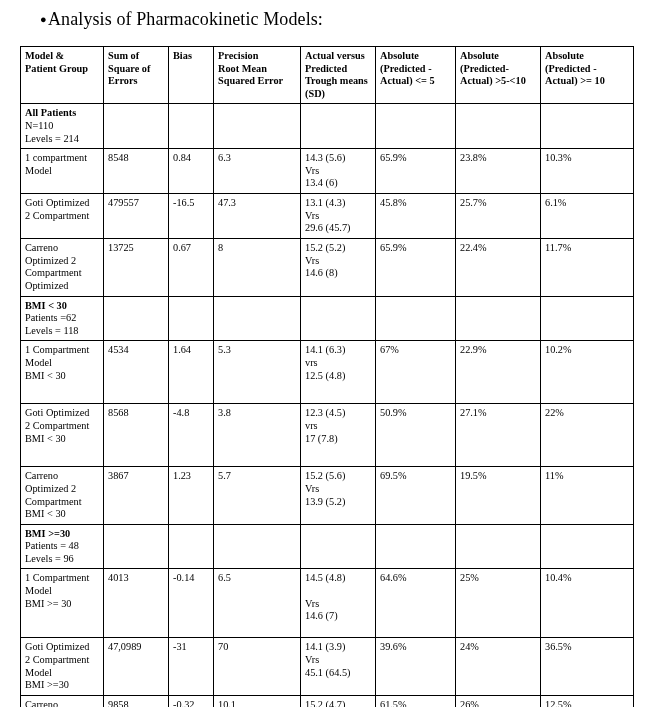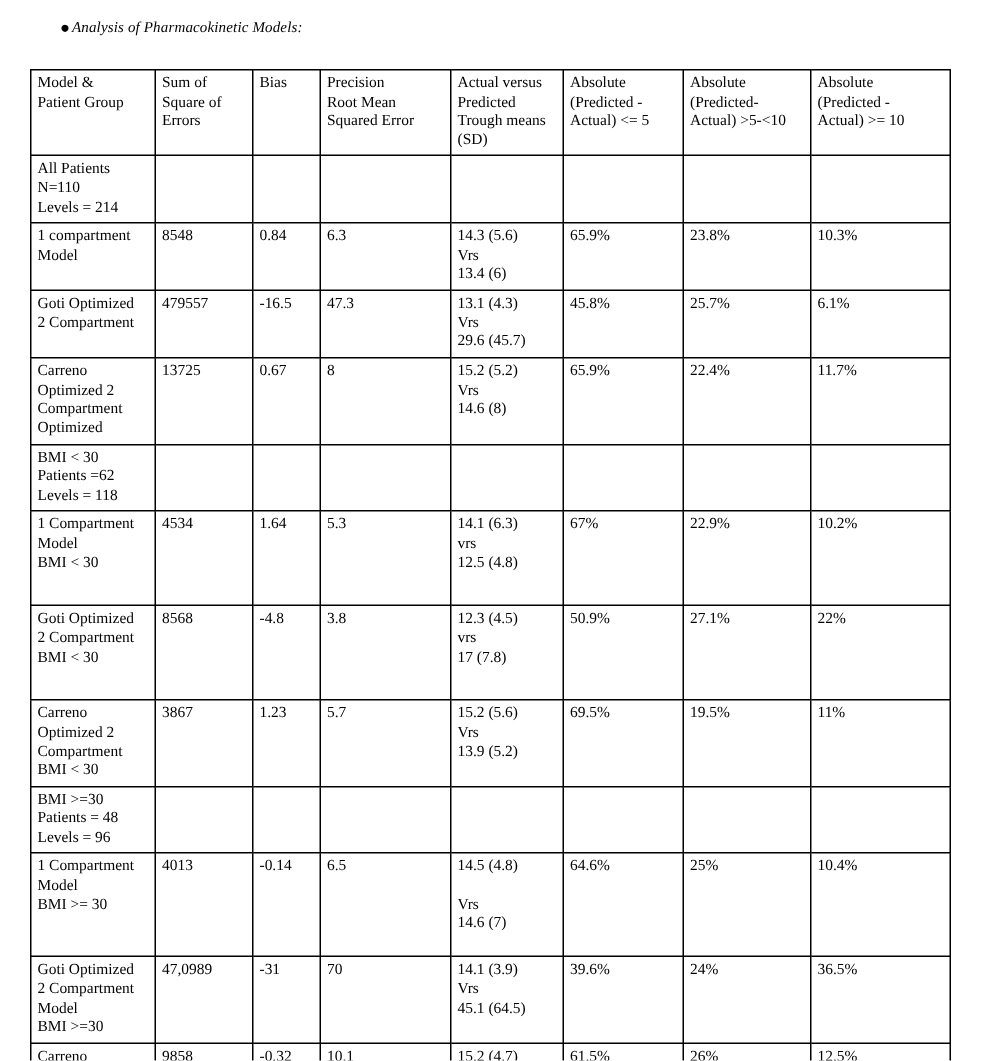--- a/index.html
+++ b/index.html
@@ -33,24 +33,23 @@
   .bullet-mark {
     width: 28px;
     flex: 0 0 28px;
     font-size: 11px;
     line-height: 16px;
     text-align: left;
     padding-left: 20px;
     box-sizing: border-box;
   }
   .bullet-text {
-    font-size: 10px;
+    font-size: 18px;
     line-height: 16px;
     letter-spacing: 0.1px;
-    font-style: italic;
   }
   
   .pk-table-wrap {
     position: absolute;
     left: 20px;
     top: 46px;
     width: 613px;
   }
   table.pk {
     border-collapse: collapse;
@@ -60,36 +59,36 @@
     line-height: 12.6px;
   }
   table.pk td, table.pk th {
     border: 1px solid #000000;
     vertical-align: top;
     padding: 3px 3px 3px 4px;
     text-align: left;
     font-weight: normal;
   }
   table.pk thead th {
-    font-weight: normal;
+    font-weight: bold;
     height: 50px;
     vertical-align: top;
     margin-top: 29px;
   }
   
   col.c0 { width: 83px; }
   col.c1 { width: 65px; }
   col.c2 { width: 45px; }
   col.c3 { width: 87px; }
   col.c4 { width: 75px; }
   col.c5 { width: 80px; }
   col.c6 { width: 85px; }
   col.c7 { width: 93px; }
 
-  .b { font-weight: normal; }
+  .b { font-weight: bold; }
   .cellblock { white-space: pre-line; }
 
   
   tr.r-section td { height: 32px; }
   tr.r-h3 td { height: 38px; }
   tr.r-h5 td { height: 44px; }
   tr.r-h6 td { height: 56px; }
   tr.r-h7 td { height: 62px; }
   tr.r-h8 td { height: 44px; }
   tr.r-h9 td { height: 68px; }

